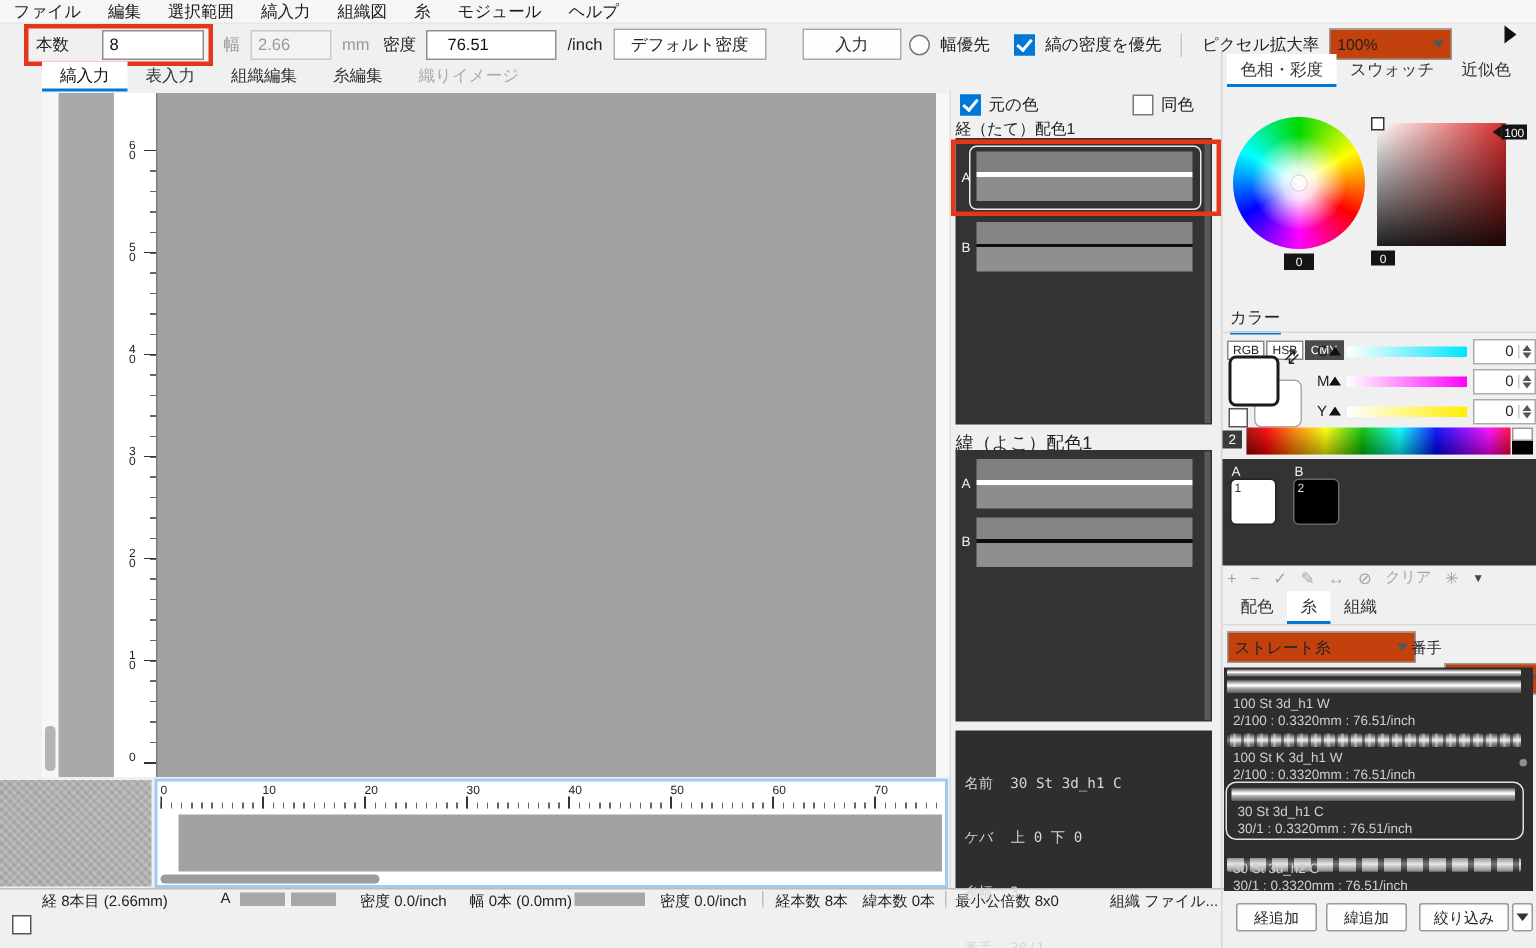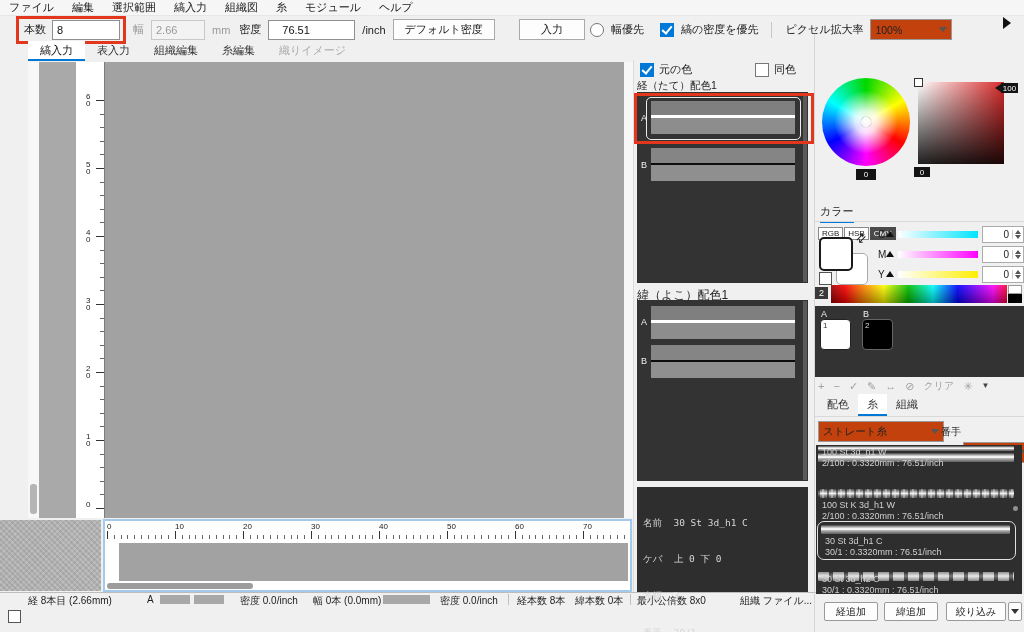--- a/index.html
+++ b/index.html
@@ -8,21 +8,21 @@
   .abs{position:absolute;}
   
   .menubar{position:absolute;left:0;top:0;width:1024px;height:15px;background:#f6f6f6;display:flex;align-items:center;border-bottom:1px solid #e6e6e6;}
   .menu-item{padding:0 9px;font-size:11px;color:#1a1a1a;cursor:default;}
   .toolbar{position:absolute;left:0;top:16px;width:1000px;height:27px;display:flex;align-items:center;padding-left:16px;gap:5px;}
   .tb-label{font-size:11px;color:#222;margin:0 2px;}
   .tb-label.dim{color:#9a9a9a;}
   .tb-input{height:18px;border:1px solid #8f8f8f;background:#fff;font-size:11px;padding:0 4px;font-family:inherit;color:#111;}
   .tb-input.dim{background:#f3f3f3;border-color:#c9c9c9;color:#9a9a9a;}
   .tb-btn{height:21px;background:#fdfdfd;border:1px solid #a9a9a9;font-size:11px;padding:0 11px;display:flex;align-items:center;justify-content:center;color:#222;}
-  .annotation{border:3px solid #e2371d;display:flex;align-items:center;gap:4px;padding:1px 3px;}
+  .annotation{border:3px solid #e2371d;display:flex;align-items:center;gap:20px;padding:1px 3px;}
   .radio{width:12px;height:12px;border-radius:50%;border:1px solid #777;background:#fff;position:relative;flex:0 0 auto;}
   .radio.sel{border-color:#0078d7;}
   .radio.sel::after{content:"";position:absolute;left:2px;top:2px;width:6px;height:6px;border-radius:50%;background:#0078d7;}
   .cbx{width:12px;height:12px;border:1px solid #777;background:#fff;position:relative;flex:0 0 auto;}
   .cbx.on{background:#0078d7;border-color:#0078d7;}
   .cbx.on::after{content:"";position:absolute;left:3px;top:0px;width:4px;height:8px;border:solid #fff;border-width:0 2px 2px 0;transform:rotate(40deg);}
   .vsep{width:1px;height:16px;background:#c9c9c9;margin:0 6px;}
   .combo{height:19px;border:1px solid #999;background:#c2410c;display:flex;align-items:center;font-size:10.5px;padding:0 4px;position:relative;}
   .combo .cv{flex:1;overflow:hidden;white-space:nowrap;}
   .combo .tri{width:0;height:0;border-left:4px solid transparent;border-right:4px solid transparent;border-top:5px solid #555;margin-left:4px;flex:0 0 auto;}
@@ -220,20 +220,25 @@
     <div>ケバ  上 0 下 0</div>
     <div>糸幅  3</div>
     <div>番手  30/1</div>
     
     
     
     
   </div>
 
   <div class="abs" style="left:814px;top:34px;width:1px;height:598px;background:#d5d5d5;"></div>
+  <div class="abs rtabs" style="left:818px;top:37px;">
+    <span class="rtab active">色相・彩度</span>
+    <span class="rtab">スウォッチ</span>
+    <span class="rtab">近似色</span>
+  </div>
 
   <div class="abs wheel" style="left:822px;top:78px;width:88px;height:88px;">
     <div class="wheel-marker" style="left:39px;top:39px;"></div>
   </div>
   <div class="abs badge" style="left:856px;top:169px;width:20px;height:11px;">0</div>
 
   <div class="abs svsquare" style="left:918px;top:82px;width:86px;height:82px;"></div>
   <div class="abs sq-marker" style="left:914px;top:78px;"></div>
   <div class="abs" style="left:995px;top:83px;display:flex;align-items:center;">
     <span style="width:0;height:0;border-top:4px solid transparent;border-bottom:4px solid transparent;border-right:6px solid #141414;"></span>
@@ -334,21 +339,21 @@
   <span class="abs" style="left:941px;top:425px;font-size:10px;">番手</span>
   <div class="abs combo" style="left:963px;top:421px;width:57px;">
     <span class="cv">すべて</span>
     <span class="tri"></span>
   </div>
 
   <div class="abs" style="left:816px;top:445px;width:206px;height:149px;background:#2e2e2e;overflow:hidden;">
     <div class="ybar smooth abs" style="left:2px;top:1px;width:196px;height:5px;"></div>
     <div class="list-item">
       <div class="ybar smooth abs" style="left:2px;top:8px;width:196px;height:9px;"></div>
-      <div class="abs" style="left:6px;top:2px;">
+      <div class="abs" style="left:6px;top:19px;">
         <div class="yarn-name">100 St 3d_h1 W</div>
         <div class="yarn-name">2/100 : 0.3320mm : 76.51/inch</div>
       </div>
     </div>
     <div class="list-item">
       <div class="ybar textured abs" style="left:2px;top:44px;width:196px;height:9px;"></div>
       <div class="abs" style="left:6px;top:55px;">
         <div class="yarn-name">100 St K 3d_h1 W</div>
         <div class="yarn-name">2/100 : 0.3320mm : 76.51/inch</div>
       </div>

